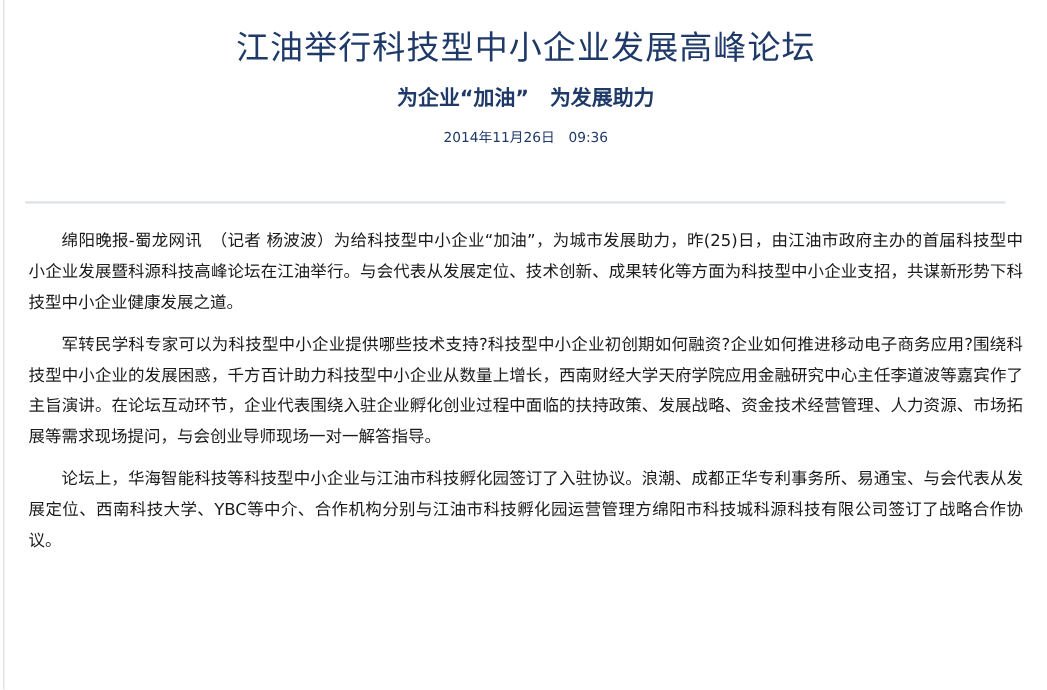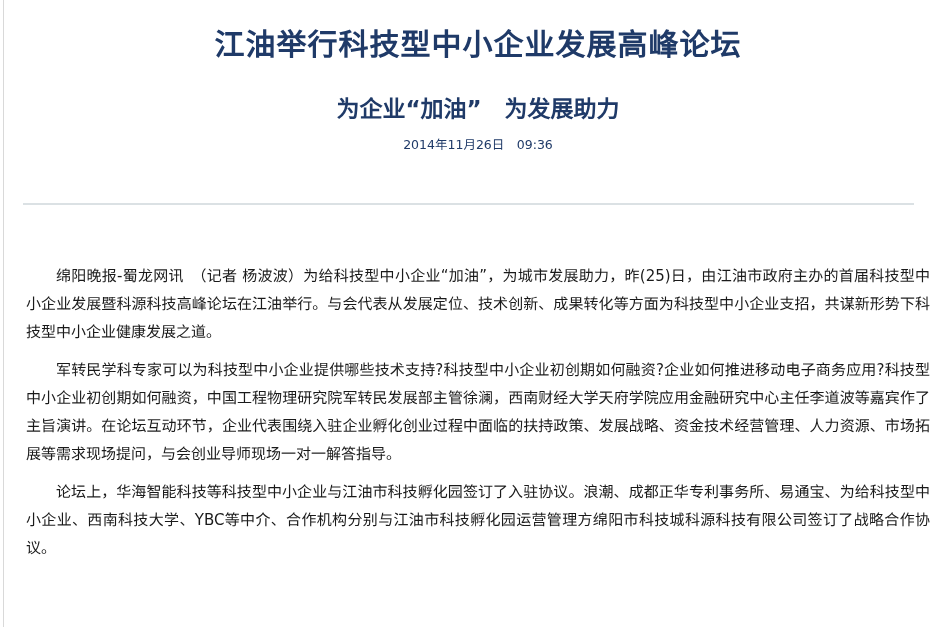--- a/index.html
+++ b/index.html
@@ -21,27 +21,27 @@
     background: #ffffff;
   }
   .article-header {
     text-align: center;
   }
   .article-title {
     margin: 0;
     padding-top: 27px;
     font-size: 30px;
     line-height: 36px;
-    font-weight: bold;
+    font-weight: normal;
     color: #1f3a68;
     letter-spacing: 1px;
   }
   .article-subtitle {
-    margin: 34px 0 0 0;
-    font-size: 23px;
+    margin: 14px 0 0 0;
+    font-size: 19px;
     line-height: 24px;
     font-weight: bold;
     color: #1f3a68;
   }
   .article-date {
     margin-top: 16px;
     font-size: 12.5px;
     line-height: 15px;
     color: #1f3a68;
   }
@@ -50,37 +50,36 @@
     border-top: 2px solid #dbe1e4;
     margin: 51px 38px 0 19px;
     height: 0;
   }
   .article-body {
     padding: 20px 22px 0 22px;
     font-size: 15px;
     line-height: 28px;
     color: #1a1a1a;
     text-align: justify;
-    margin-top: 37px;
   }
   .article-body p {
     margin: 0 0 10px 0;
     text-indent: 2em;
   }
 </style>
 </head>
 <body>
 
 <div class="page">
   <header class="article-header">
     <h1 class="article-title">江油举行科技型中小企业发展高峰论坛</h1>
     <h2 class="article-subtitle">为企业“加油”　为发展助力</h2>
     <div class="article-date">2014年11月26日　09:36</div>
   </header>
 
   <hr class="divider">
 
   <div class="article-body">
     <p>绵阳晚报-蜀龙网讯　（记者 杨波波）为给科技型中小企业“加油”，为城市发展助力，昨(25)日，由江油市政府主办的首届科技型中小企业发展暨科源科技高峰论坛在江油举行。与会代表从发展定位、技术创新、成果转化等方面为科技型中小企业支招，共谋新形势下科技型中小企业健康发展之道。</p>
-    <p>军转民学科专家可以为科技型中小企业提供哪些技术支持?科技型中小企业初创期如何融资?企业如何推进移动电子商务应用?科技型中小企业初创期如何融资，中国工程物理研究院军转民发展部主管徐澜，西南财经大学天府学院应用金融研究中心主任李道波等嘉宾作了主旨演讲。在论坛互动环节，企业代表围绕入驻企业孵化创业过程中面临的扶持政策、发展战略、资金技术经营管理、人力资源、市场拓展等需求现场提问，与会创业导师现场一对一解答指导。</p>
-    <p>论坛上，华海智能科技等科技型中小企业与江油市科技孵化园签订了入驻协议。浪潮、成都正华专利事务所、易通宝、为给科技型中小企业、西南科技大学、YBC等中介、合作机构分别与江油市科技孵化园运营管理方绵阳市科技城科源科技有限公司签订了战略合作协议。</p>
+    <p>军转民学科专家可以为科技型中小企业提供哪些技术支持?科技型中小企业初创期如何融资?企业如何推进移动电子商务应用?围绕科技型中小企业的发展困惑，千方百计助力科技型中小企业从数量上增长，西南财经大学天府学院应用金融研究中心主任李道波等嘉宾作了主旨演讲。在论坛互动环节，企业代表围绕入驻企业孵化创业过程中面临的扶持政策、发展战略、资金技术经营管理、人力资源、市场拓展等需求现场提问，与会创业导师现场一对一解答指导。</p>
+    <p>论坛上，华海智能科技等科技型中小企业与江油市科技孵化园签订了入驻协议。浪潮、成都正华专利事务所、易通宝、与会代表从发展定位、西南科技大学、YBC等中介、合作机构分别与江油市科技孵化园运营管理方绵阳市科技城科源科技有限公司签订了战略合作协议。</p>
   </div>
 </div>
 
 </body></html>

